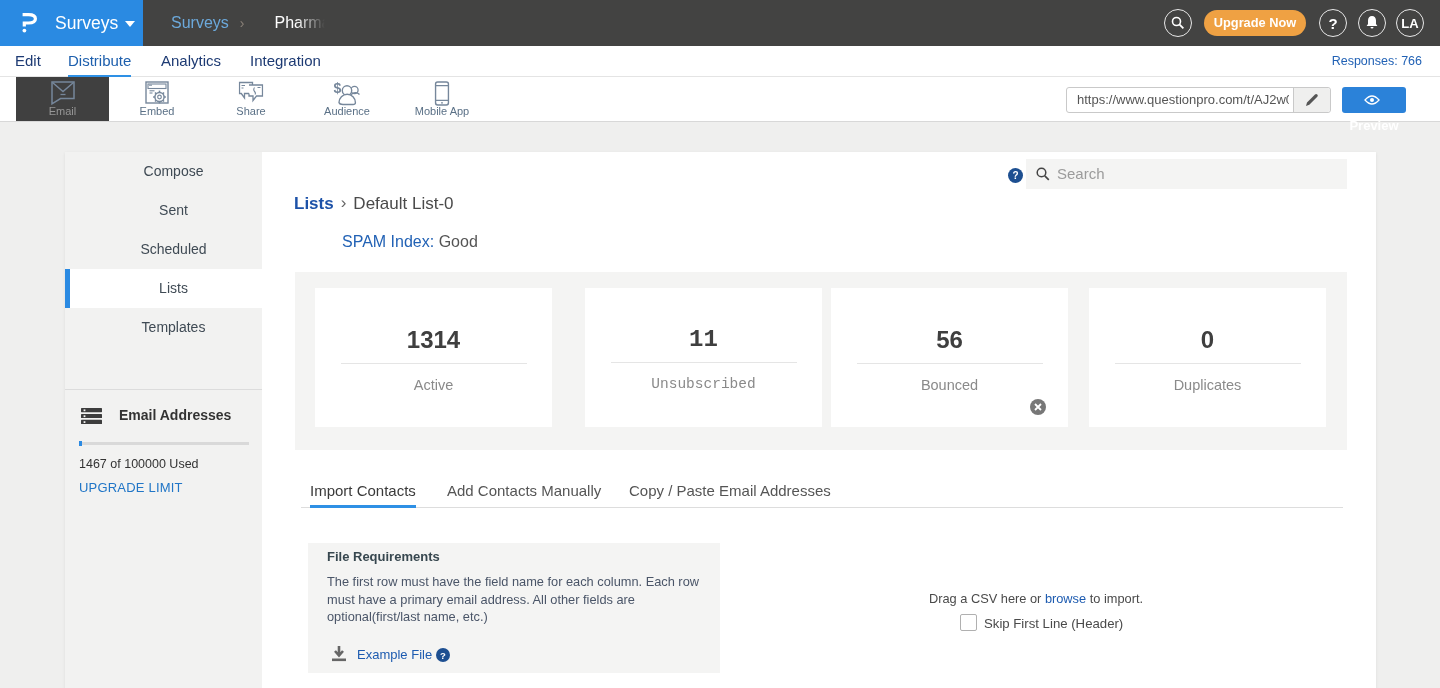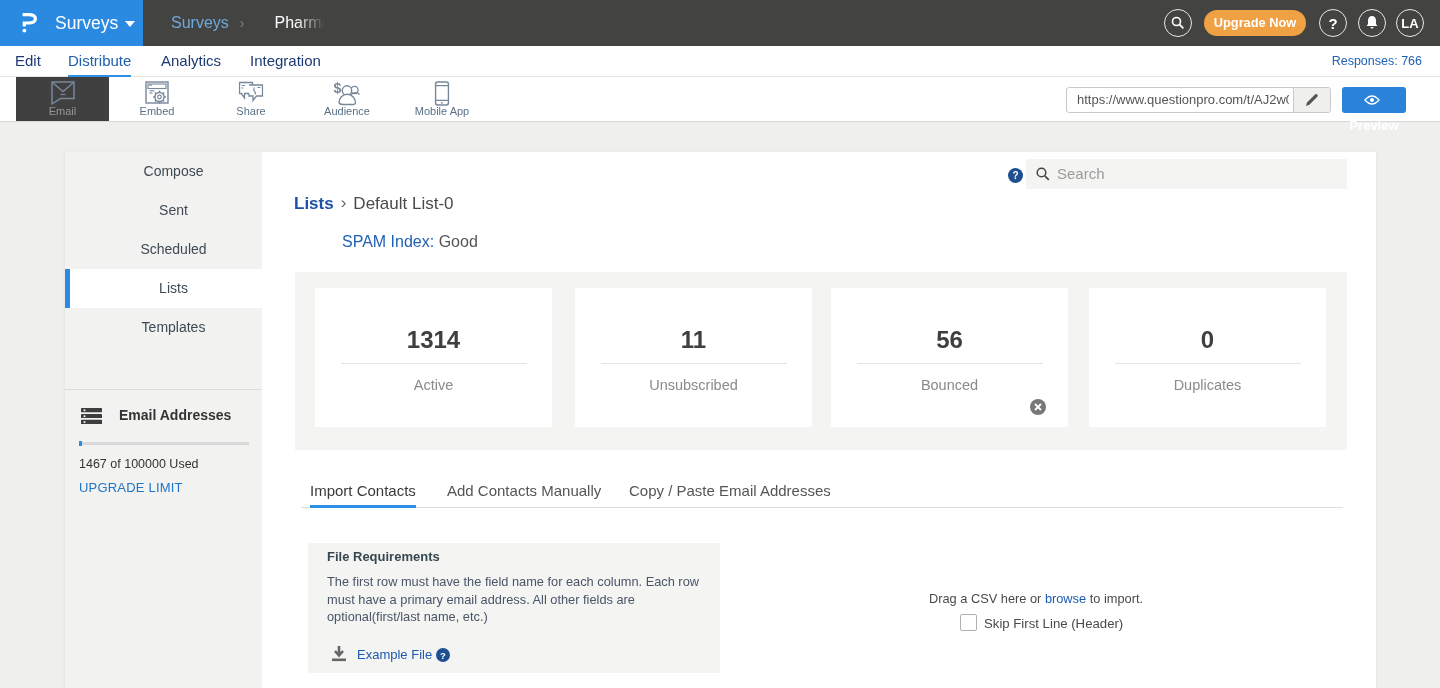--- a/index.html
+++ b/index.html
@@ -239,21 +239,21 @@
       <div class="stxt">Search</div>
     </div>
     <div class="bc2"><span class="l1">Lists</span><span class="s">›</span><span class="l2">Default List-0</span></div>
     <div class="spam">SPAM Index: <b>Good</b></div>
     <div class="stats">
       <div class="scard" style="left:20px;">
           <div class="num">1314</div>
           <div class="sep"></div>
           <div class="lbl">Active</div>
         </div>
-      <div class="scard" style="left:280px;">
+      <div class="scard" style="left:290px;font-family:Liberation Mono, monospace;">
           <div class="num">11</div>
           <div class="sep"></div>
           <div class="lbl">Unsubscribed</div>
         </div>
       <div class="scard" style="left:536px;">
           <div class="num">56</div>
           <div class="sep"></div>
           <div class="lbl">Bounced</div>
         <svg class="bounce-x" width="16" height="16" viewBox="0 0 16 16">
             <circle cx="8" cy="8" r="8" fill="#777"></circle>

